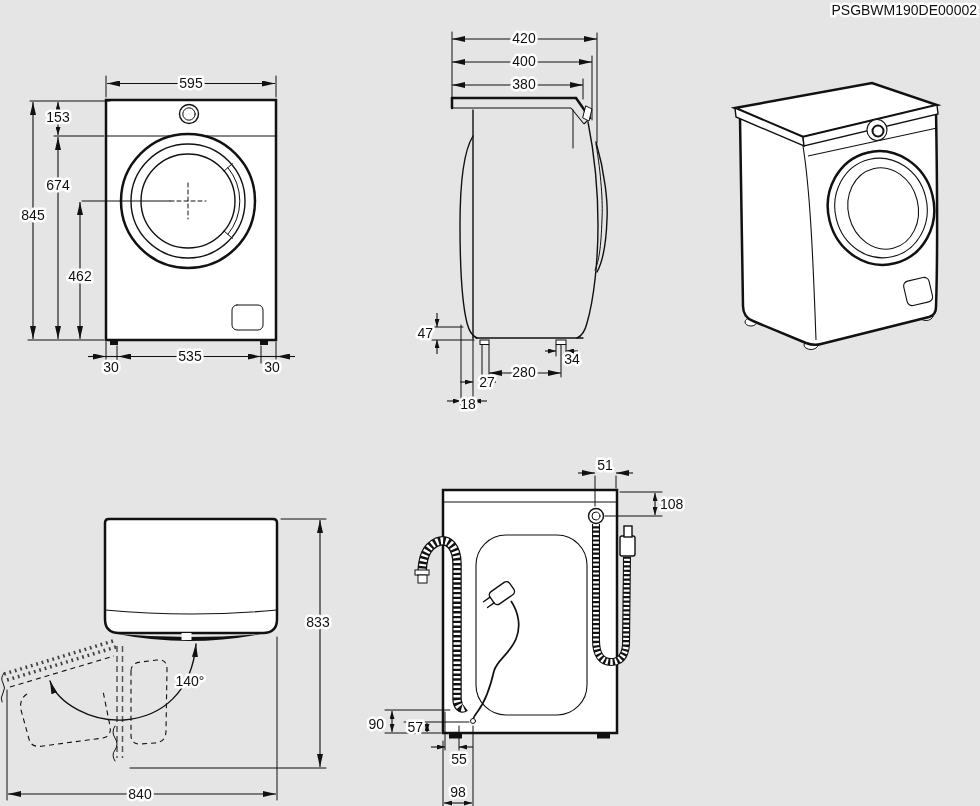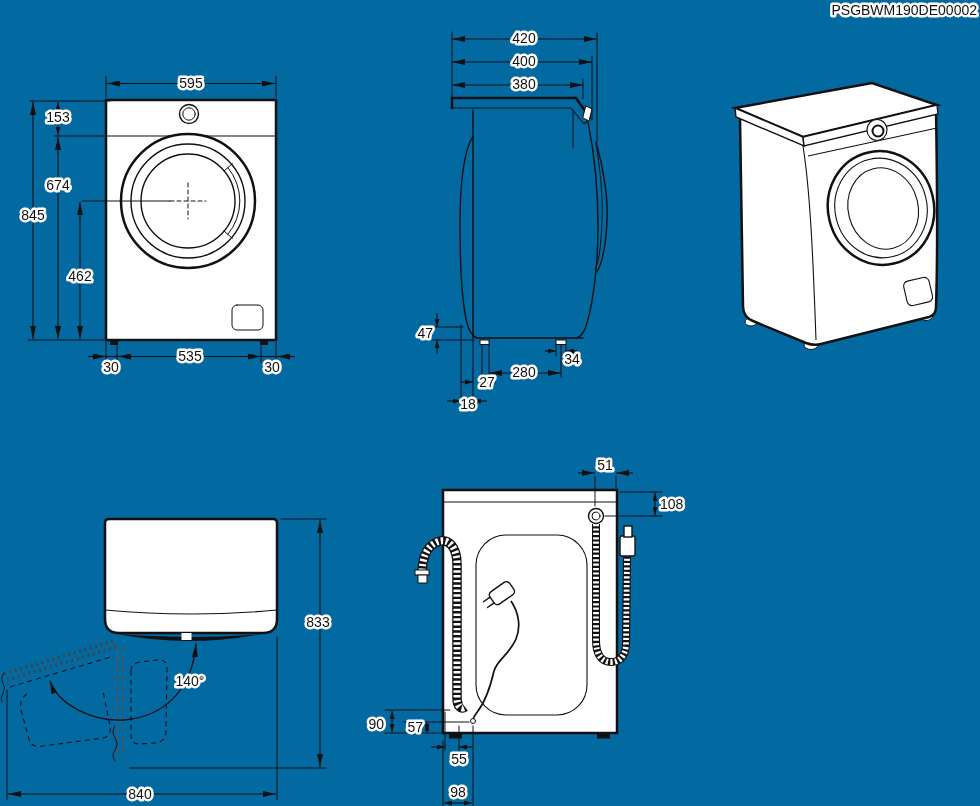--- a/index.html
+++ b/index.html
@@ -1,16 +1,16 @@
 <!DOCTYPE html>
 <html><head>
 <meta charset="utf-8">
 <style>
   html,body{margin:0;padding:0;background:#fff;}
-  #stage{position:relative;width:980px;height:806px;background:#0369a1;overflow:hidden;}
+  #stage{position:relative;width:980px;height:806px;background:#e5e5e5;overflow:hidden;}
   svg{display:block;}
   svg text{font-family:"Liberation Sans","DejaVu Sans",sans-serif;font-size:14px;fill:#111;}
   .lbl{paint-order:stroke;stroke:#fff;stroke-width:5px;stroke-linejoin:round;text-anchor:middle;}
   .lbl-end{paint-order:stroke;stroke:#fff;stroke-width:5px;stroke-linejoin:round;text-anchor:end;}
   .lbl-start{paint-order:stroke;stroke:#fff;stroke-width:5px;stroke-linejoin:round;text-anchor:start;}
   .sT{stroke:#111;stroke-width:2.5;fill:none;stroke-linecap:round;}
   .sM{stroke:#111;stroke-width:1.4;fill:none;stroke-linecap:round;}
   .sN{stroke:#111;stroke-width:1;fill:none;stroke-linecap:round;}
   .sD{stroke:#111;stroke-width:1.1;fill:none;}
   .fw{fill:#fff;}

